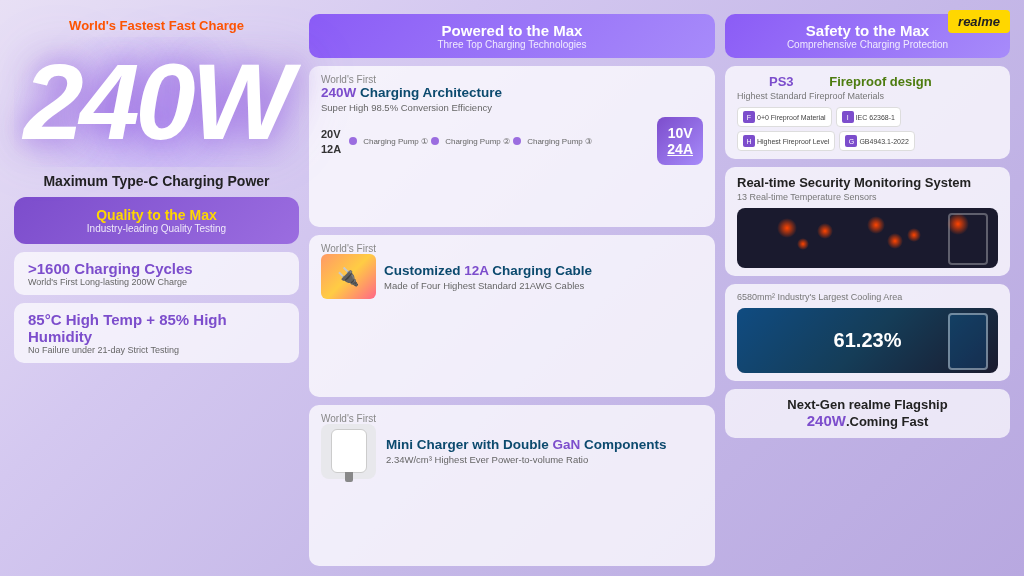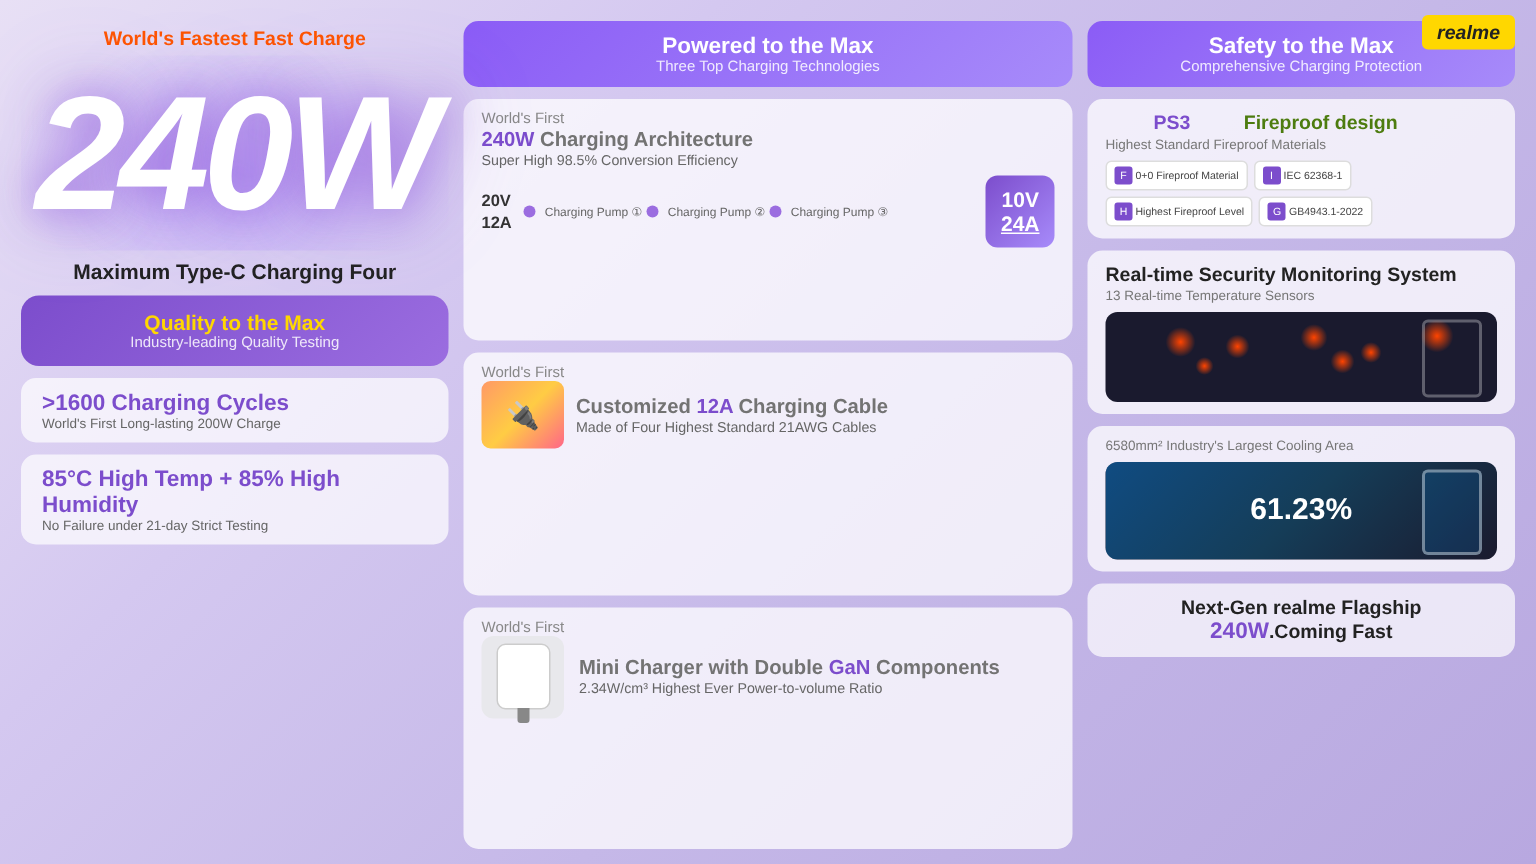--- a/index.html
+++ b/index.html
@@ -149,21 +149,21 @@
       color: #888;
       font-weight: 500;
     }
     .card .card-title {
       font-size: 13.5px;
       font-weight: 700;
       color: #222;
       margin-bottom: 2px;
     }
     .card .card-title span {
-      color: #737373;
+      color: #0c4a6e;
     }
     .card .card-sub {
       font-size: 9.5px;
       color: #666;
     }
 
     .arch-diagram {
       display: flex;
       align-items: center;
       gap: 8px;
@@ -429,21 +429,21 @@
   <div class="left-panel">
     <div class="header-text">
       <span>World's Fastest </span><span style="color:#ff5500">Fast</span><span> Charge</span>
     </div>
 
     <div class="big-watt">
       <div class="lightning-bg"></div>
       <div class="big-watt-text">240W</div>
     </div>
 
-    <div class="max-charging">Maximum Type-C Charging Four</div>
+    <div class="max-charging">Maximum Type-C Charging Power</div>
 
     <div class="quality-box">
       <div class="q-title">Quality to the Max</div>
       <div class="q-sub">Industry-leading Quality Testing</div>
     </div>
 
     <div class="stat-box">
       <div class="stat-main">
         <span>&gt;1600</span><span> Charging Cycles</span>
       </div>

